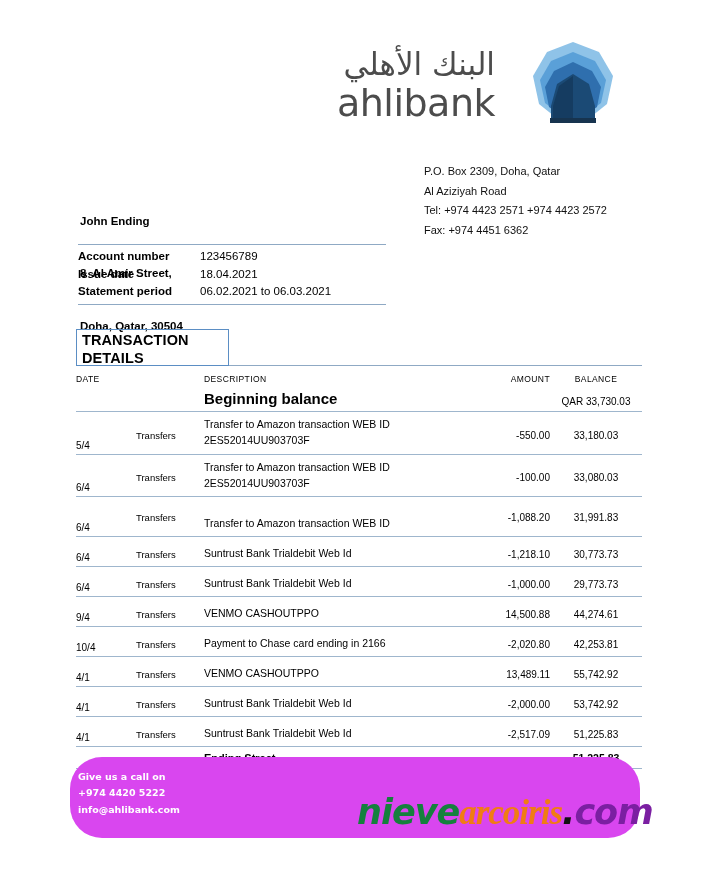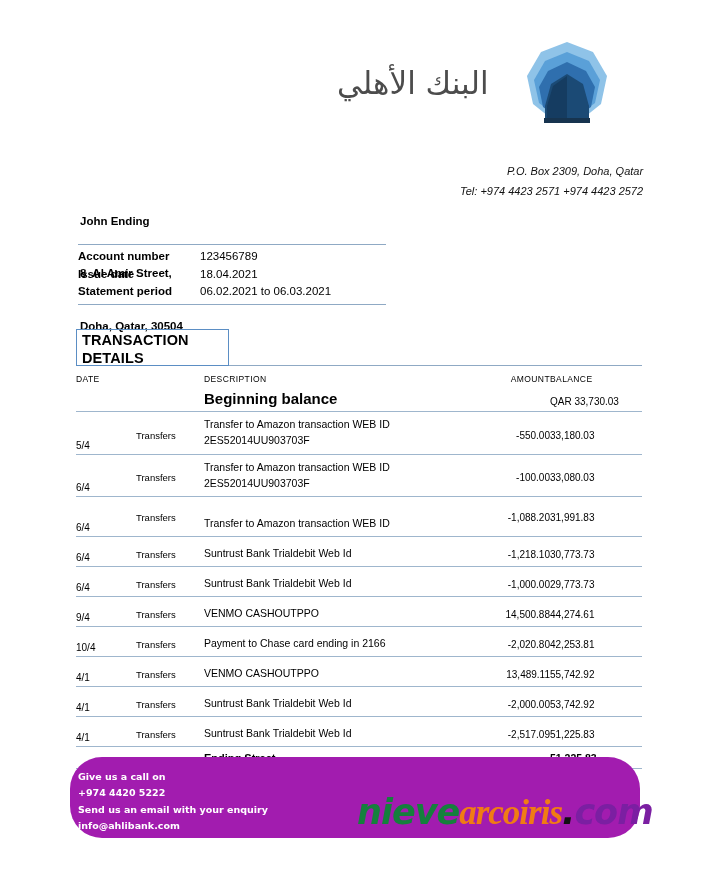--- a/index.html
+++ b/index.html
@@ -64,27 +64,25 @@
     position: absolute;
     left: 80px;
     top: 178px;
     font-size: 11.5px;
     font-weight: bold;
     line-height: 1.52;
     white-space: pre;
   }
   .bank-block {
     position: absolute;
-    left: 460px;
+    left: 424px;
     top: 162px;
     font-size: 11px;
-    font-style: italic;
     line-height: 1.78;
     color: #111;
-    text-align: right;
   }
 
   
   .acct {
     position: absolute;
     left: 78px;
     top: 244px;
     width: 308px;
     border-top: 1.5px solid #8fa9c4;
     border-bottom: 1.5px solid #8fa9c4;
@@ -137,21 +135,21 @@
     display: flex;
     font-size: 8.5px;
     font-weight: normal;
     letter-spacing: 0.4px;
     padding-bottom: 4px;
   }
   .col-date  { width: 60px; }
   .col-type  { width: 68px; }
   .col-desc  { flex: 1; }
   .col-amt   { width: 96px; text-align: right; }
-  .col-bal   { width: 92px; text-align: left; }
+  .col-bal   { width: 92px; text-align: center; }
 
   .row {
     display: flex;
     align-items: flex-end;
     border-top: 1.5px solid #9fb6cd;
     min-height: 30px;
     padding: 4px 0 3px 0;
     box-sizing: border-box;
   }
   .row.two-line { min-height: 40px; }
@@ -207,21 +205,21 @@
     height: 0;
   }
 
   
   .footer {
     position: absolute;
     left: 70px;
     top: 757px;
     width: 570px;
     height: 81px;
-    background: #a21caf;
+    background: #d946ef;
     box-sizing: border-box;
     padding: 12px 0 0 8px;
     border-radius: 32px;
   }
   .footer div {
     color: #ffffff;
     font-size: 9.5px;
     font-weight: bold;
     line-height: 1.72;
     font-family: "DejaVu Sans", sans-serif;
@@ -245,20 +243,21 @@
   .wm-c { color: #111111; }
   .wm-d { color: #7b1fa2; }
 </style>
 </head>
 <body>
 
 <div class="header">
   <div class="logo-wrap">
     <div class="logo-text">
       <div class="logo-ar">البنك الأهلي</div>
+      <div class="logo-en">ahlibank</div>
     </div>
     <div class="logo-mark">
       <svg width="84" height="90" viewBox="0 0 84 90">
         <polygon points="42,2 68,12 82,36 76,64 56,80 28,80 8,64 2,36 16,12" fill="#8fc3e8"></polygon>
         <polygon points="42,12 64,21 75,40 70,63 54,75 30,75 14,63 9,40 20,21" fill="#5aa0d8"></polygon>
         <polygon points="42,22 61,31 70,47 66,67 52,77 32,77 18,67 14,47 23,31" fill="#2f6fae"></polygon>
         <polygon points="42,34 58,44 64,66 64,80 20,80 20,66 26,44" fill="#1b4a75"></polygon>
         <polygon points="42,36 42,82 22,82 22,66 28,46" fill="#153c61"></polygon>
         <rect x="19" y="78" width="46" height="5" fill="#17344f"></rect>
       </svg>
@@ -267,21 +266,23 @@
 </div>
 
 <div class="addr-block">
   <div>John Ending</div>
   <div>8  Al Amir Street,</div>
   <div>Doha, Qatar, 30504</div>
 </div>
 
 <div class="bank-block">
   <div>P.O. Box 2309, Doha, Qatar</div>
+  <div>Al Aziziyah Road</div>
   <div>Tel: +974 4423 2571 +974 4423 2572</div>
+  <div>Fax: +974 4451 6362</div>
 </div>
 
 <div class="acct">
   <div class="acct-row">
     <div class="acct-label">Account number</div>
     <div class="acct-value">123456789</div>
   </div>
   <div class="acct-row">
     <div class="acct-label">Issue date</div>
     <div class="acct-value">18.04.2021</div>
@@ -411,19 +412,18 @@
     <div class="col-amt"></div>
     <div class="col-bal">51,225.83</div>
   </div>
 
   <div class="table-bottom"></div>
 </div>
 
 <div class="footer">
   <div>Give us a call on</div>
   <div>+974 4420 5222</div>
-  <div>Send us an email with your enquiry</div>
   <div>info@ahlibank.com</div>
 </div>
 
 <div class="watermark">
   <span class="wm-a">nieve</span><span class="wm-b">arcoiris</span><span class="wm-c">.</span><span class="wm-d">com</span>
 </div>
 
 </body></html>

